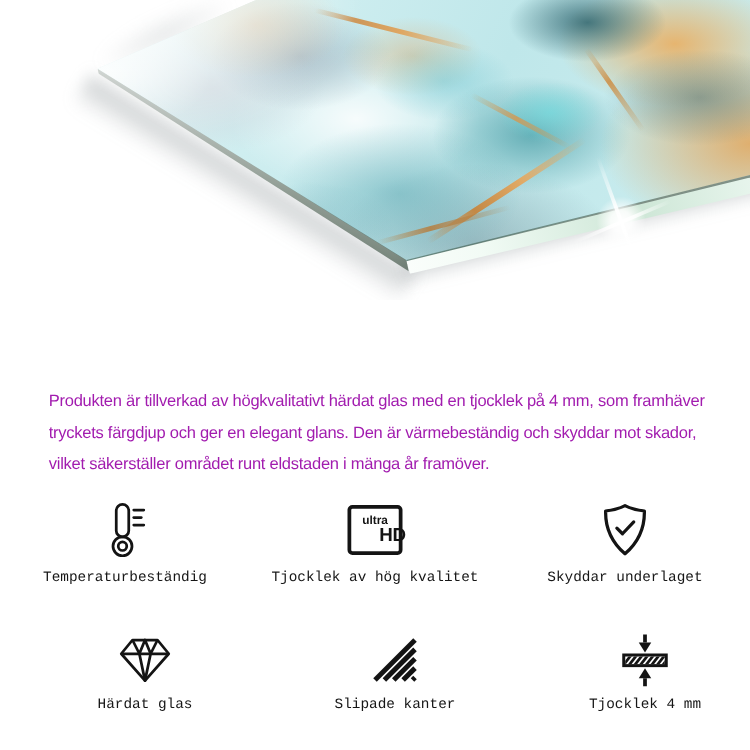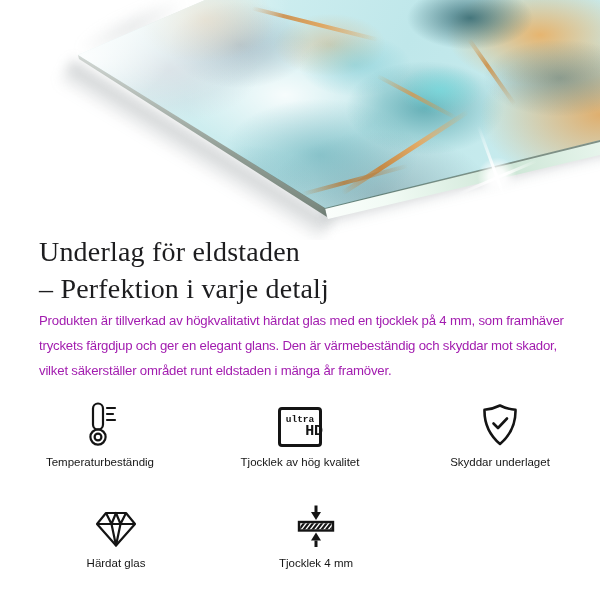--- a/index.html
+++ b/index.html
@@ -79,23 +79,23 @@
   .heading div{white-space:nowrap;}
   .para{position:absolute;left:39px;top:309px;color:#a21caf;font-size:13.2px;
       letter-spacing:-.2px;line-height:24.8px;}
   .para div{white-space:nowrap;}
 
   
   .feat-row{position:absolute;left:0;width:600px;display:grid;grid-template-columns:repeat(3,200px);}
   .row1{top:401px;}
   .row2{top:508px;margin-left:16px;}
   .feat{display:flex;flex-direction:column;align-items:center;}
-  .icon-box{height:46px;display:flex;align-items:flex-end;justify-content:center;font-family:Liberation Mono, monospace;}
+  .icon-box{height:46px;display:flex;align-items:center;justify-content:center;}
   .row2 .icon-box{height:40px;}
-  .feat-label{margin-top:9px;font-size:11.5px;color:#161616;white-space:nowrap;}
+  .feat-label{margin-top:9px;font-size:11.5px;color:#161616;white-space:nowrap;font-family:Liberation Mono, monospace;}
   svg{display:block;}
   .uhd{width:38px;height:34px;border:3px solid #141414;border-radius:4px;box-sizing:content-box;
       display:flex;flex-direction:column;align-items:center;justify-content:center;color:#141414;}
   .uhd-top{font-size:9.5px;font-weight:700;line-height:10px;}
   .uhd-bottom{font-size:15px;font-weight:800;line-height:14px;letter-spacing:-.3px;padding-left:28px;}
 </style>
 </head>
 <body>
 
 <div id="page">
@@ -118,24 +118,20 @@
     <div class="edge-band"></div>
     <div class="edge-sliver"></div>
 
     <div class="sparkle">
       <div class="ray r1"></div>
       <div class="ray r2"></div>
       <div class="glow"></div>
     </div>
   </div>
 
-  <h1 class="heading" style="margin:0;font-weight:400;">
-    <div>Underlag för eldstaden</div>
-    <div>– Perfektion i varje detalj</div>
-  </h1>
 
   <div class="para">
     <div>Produkten är tillverkad av högkvalitativt härdat glas med en tjocklek på 4 mm, som framhäver</div>
     <div>tryckets färgdjup och ger en elegant glans. Den är värmebeständig och skyddar mot skador,</div>
     <div>vilket säkerställer området runt eldstaden i mänga år framöver.</div>
   </div>
 
   <div class="feat-row row1">
 
     <div class="feat">
@@ -180,20 +176,32 @@
         <svg width="44" height="38" viewBox="0 0 44 38" fill="none" stroke="#141414" stroke-width="2.2" stroke-linejoin="round">
           <path d="M12 3 H32 L41 14 L22 35.5 L3 14 Z"></path>
           <path d="M3 14 H41"></path>
           <path d="M12 3 L17.5 14 L22 3 L26.5 14 L32 3"></path>
           <path d="M17.5 14 L22 35.5 L26.5 14"></path>
         </svg>
       </div>
       <div class="feat-label">Härdat glas</div>
     </div>
 
+    <div class="feat">
+      <div class="icon-box">
+        <svg width="38" height="38" viewBox="0 0 38 38" stroke="#141414" stroke-width="4" fill="none">
+          <path d="M3 35 L35 3"></path>
+          <path d="M10.5 35 L35 10.5"></path>
+          <path d="M18 35 L35 18"></path>
+          <path d="M25.5 35 L35 25.5"></path>
+          <path d="M33 35 L35 33"></path>
+        </svg>
+      </div>
+      <div class="feat-label">Slipade kanter</div>
+    </div>
 
     <div class="feat">
       <div class="icon-box">
         <svg width="40" height="44" viewBox="0 0 40 44" fill="none">
           <defs>
               <clipPath id="barclip">
                 <rect x="4.2" y="19.2" width="31.6" height="6.2"></rect>
               </clipPath>
             </defs>
           <path d="M20 1.5 V8" stroke="#141414" stroke-width="3"></path>

